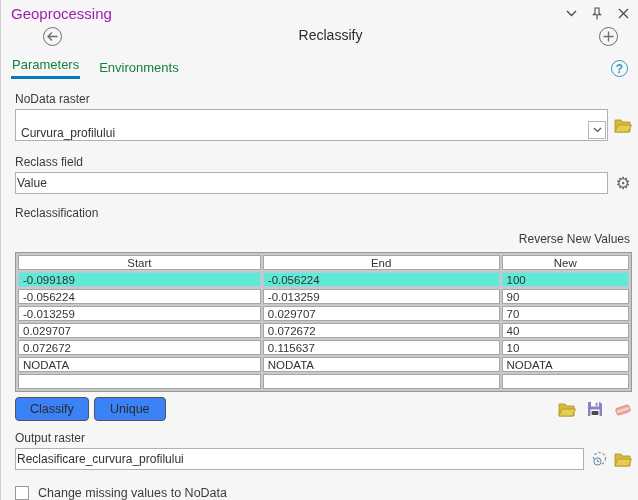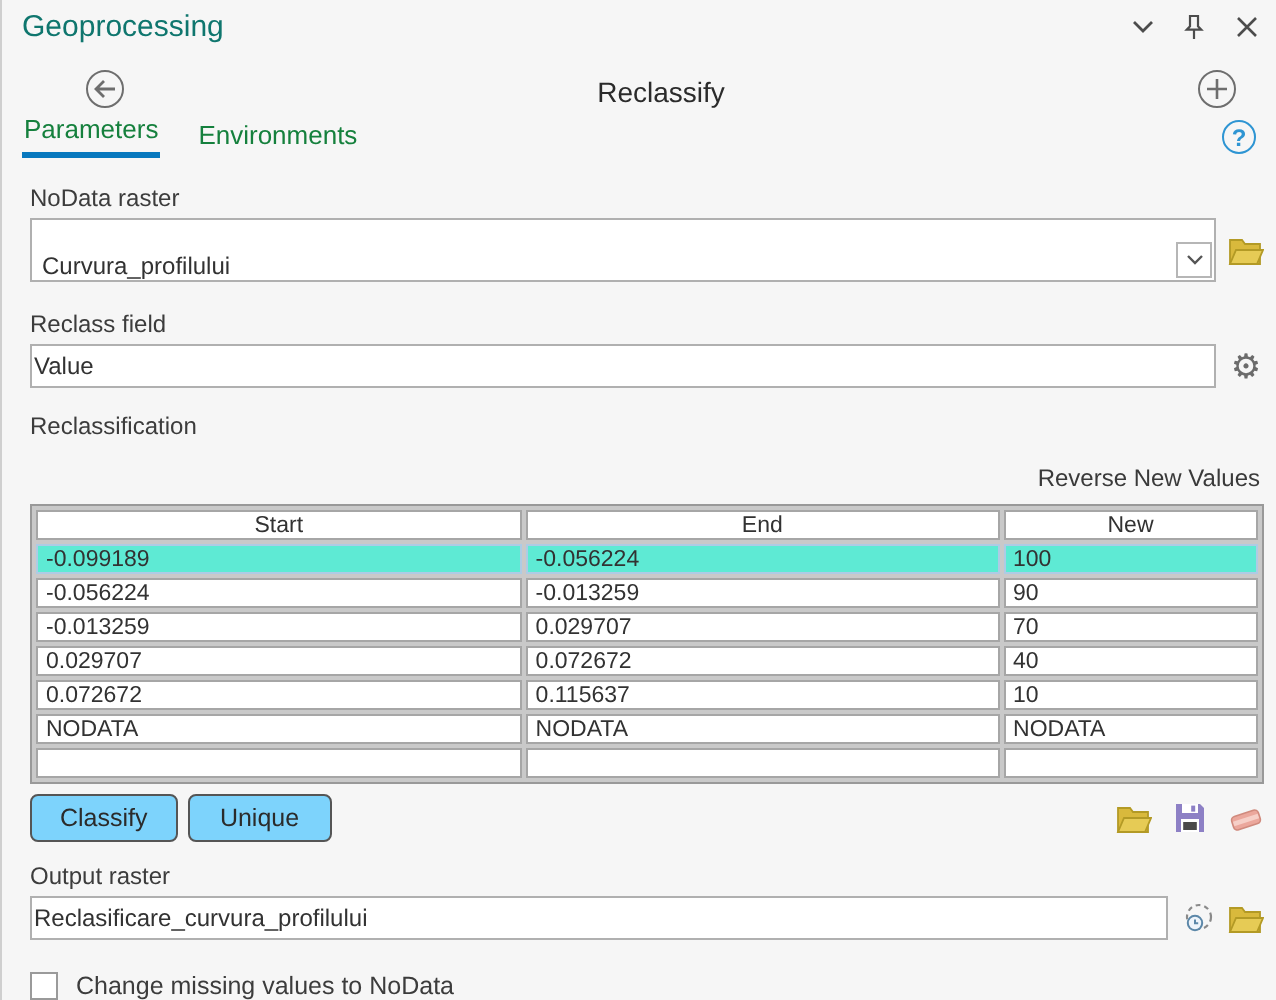--- a/index.html
+++ b/index.html
@@ -7,26 +7,26 @@
   body {
     font-family: "Liberation Sans", sans-serif;
     background: #f6f6f6;
     color: #323232;
     border-left: 1px solid #cfcfcf;
   }
   .panel { width: 100%; height: 100%; display: flex; flex-direction: column; }
 
   
   .titlebar { height: 30px; display: flex; align-items: center; padding: 0 8px 0 10px; }
-  .titlebar .title { font-size: 15px; color: #0f766e; flex: 1; }
+  .titlebar .title { font-size: 15px; color: #a21caf; flex: 1; }
   .tb-icons { display: flex; align-items: center; gap: 12px; }
   .tb-icon { width: 14px; height: 14px; display: flex; align-items: center; justify-content: center; cursor: pointer; }
 
   
-  .toolheader { height: 30px; display: flex; align-items: flex-end; padding: 0 20px 0 10px; margin-left: 32px; }
+  .toolheader { height: 30px; display: flex; align-items: flex-start; padding: 0 20px 0 10px; margin-left: 32px; }
   .circle-btn {
     width: 19px; height: 19px; border-radius: 50%;
     border: 1.6px solid #6e6e6e; display: flex; align-items: center; justify-content: center;
     background: transparent; cursor: pointer;
   }
   .toolheader .tool-title { flex: 1; text-align: center; font-size: 14px; color: #2b2b2b; }
 
   
   .tabs { height: 30px; display: flex; align-items: flex-end; padding: 0 10px 2px 10px; }
   .tab { font-size: 13px; color: #15803d; padding: 3px 1px 4px 1px; margin-right: 18px; cursor: pointer; }
@@ -67,21 +67,21 @@
     font-size: 11.5px; height: 15px; padding: 0 4px; overflow: hidden; white-space: nowrap;
   }
   table.grid th { text-align: center; }
   table.grid td { text-align: left; }
   table.grid tr.selected td { background: #5eead4; border-color: #aecbe4; }
   col.c-start { width: 40%; } col.c-end { width: 39%; } col.c-new { width: 21%; }
 
   .btnrow { display: flex; align-items: center; margin-top: 5px; }
   .gp-btn {
     height: 24px; min-width: 72px; padding: 0 14px; margin-right: 5px;
-    background: #7dd3fc; border: 1px solid #555; border-radius: 4px;
+    background: #3b82f6; border: 1px solid #555; border-radius: 4px;
     font-family: "Liberation Sans", sans-serif; font-size: 12.5px; color: #2b2b2b; cursor: pointer;
   }
   .btnrow .spacer { flex: 1; }
   .btnrow .side-icon { margin-left: 10px; }
 
   .checkbox-row { display: flex; align-items: center; margin-top: 16px; }
   .checkbox {
     width: 14px; height: 14px; border: 1px solid #9a9a9a; background: #fff;
     margin-right: 9px; cursor: pointer; flex: none;
   }

